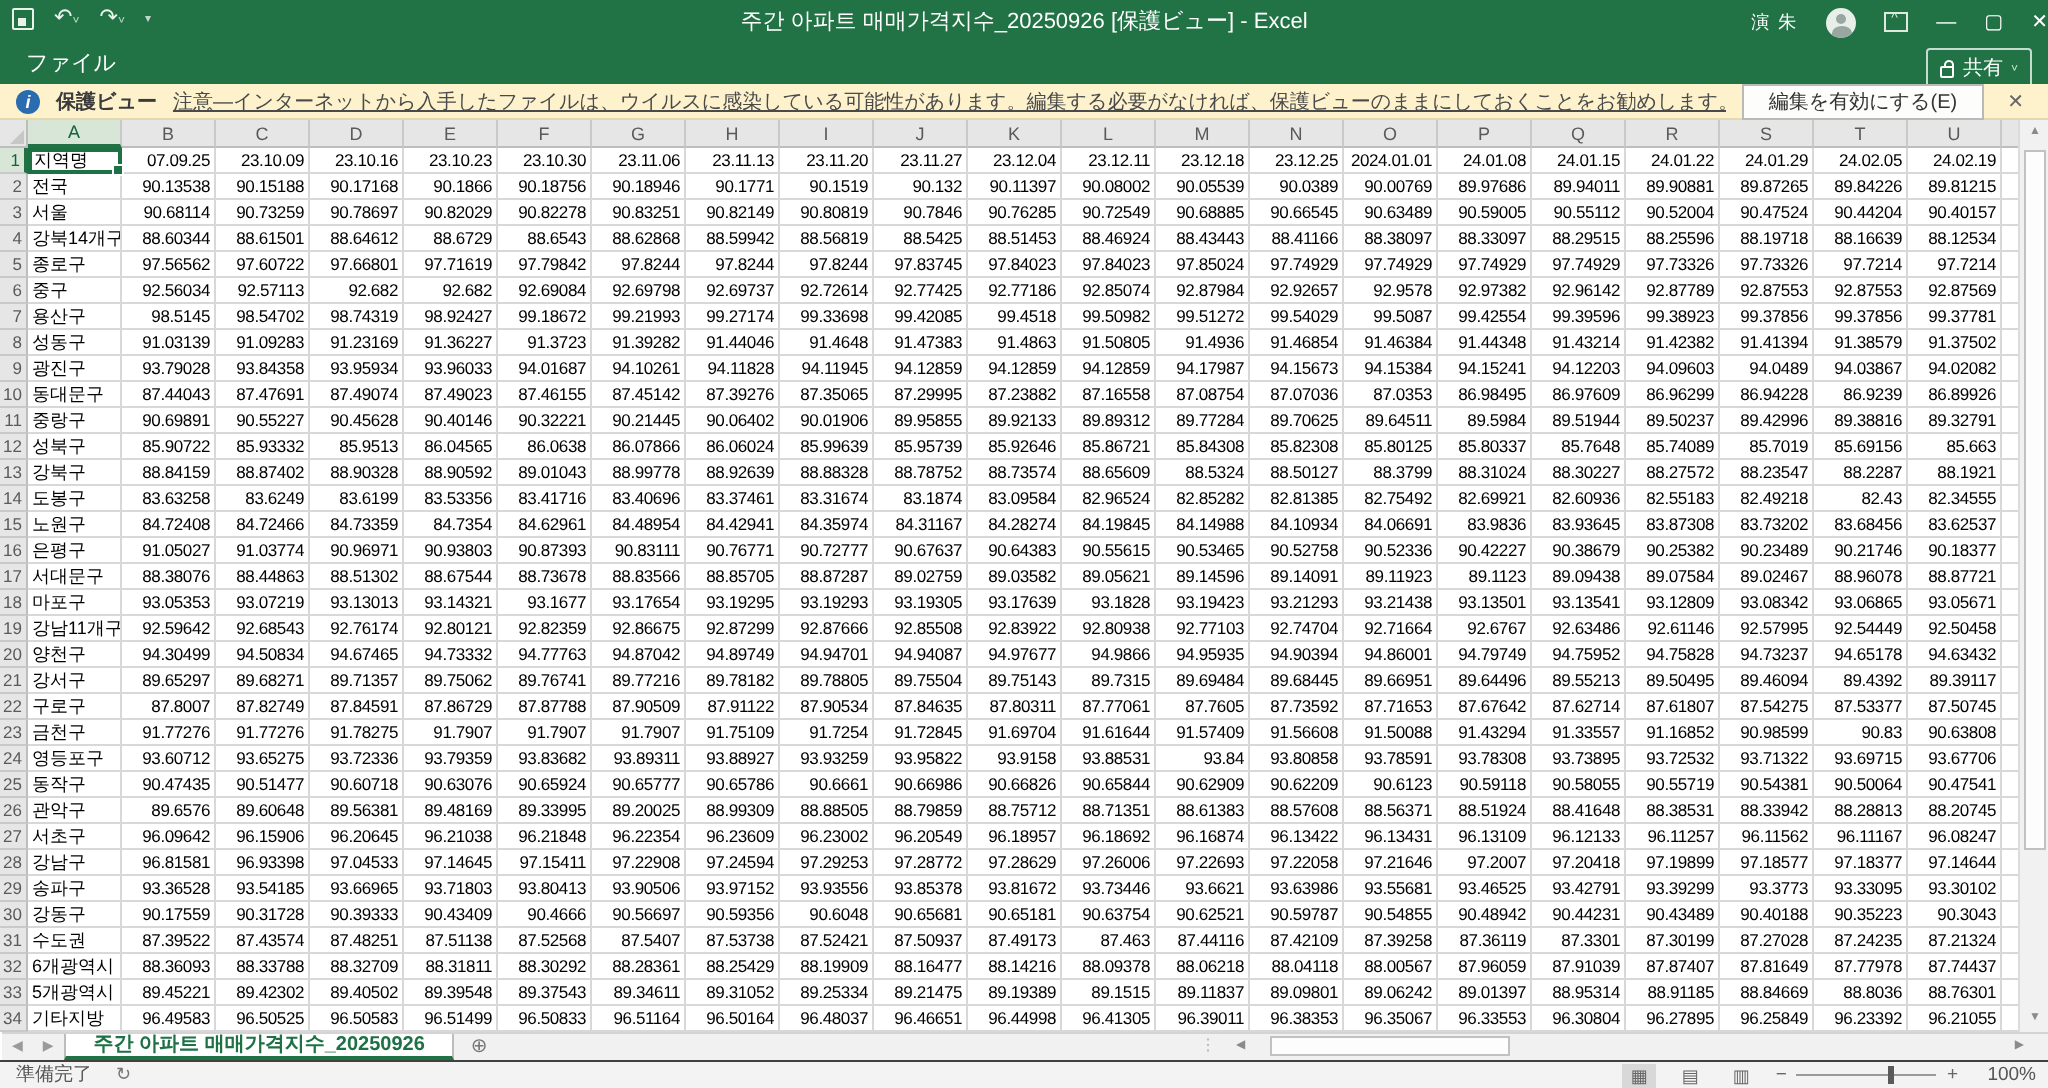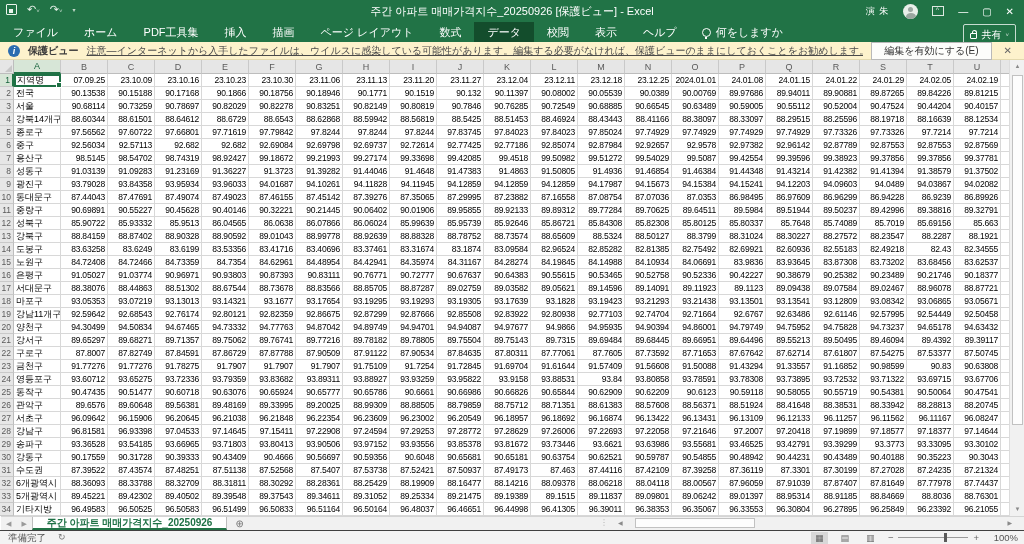--- a/index.html
+++ b/index.html
@@ -8,31 +8,31 @@
   .titlebar { position:absolute; left:0; top:0; width:1024px; height:22px;
               background:#217346; color:#fff; }
   .qat { position:absolute; left:6px; top:3px; display:flex; align-items:center; gap:10px;
          color:#eaf3ec; font-size:11px; }
   .floppy { width:11px; height:11px; border:1.5px solid #eaf3ec; border-radius:1px; position:relative; }
   .floppy::after { content:""; position:absolute; left:2px; top:4px; width:4px; height:4px; background:#eaf3ec; }
   .u-glyph { font-size:11px; line-height:11px; }
   .caret { font-size:6px; opacity:.8; }
   .win-title { position:absolute; left:0; right:0; top:0; height:22px; text-align:center;
                font-size:11px; line-height:22px; color:#fff; white-space:nowrap; }
-  .tb-right { position:absolute; right:0; top:0; height:22px; display:flex; align-items:center; gap:14px; padding-right:10px; }
+  .tb-right { position:absolute; right:0; top:0; height:22px; display:flex; align-items:center; gap:14px; }
   .username { font-size:9px; color:#fff; letter-spacing:1px; }
   .avatar { width:15px; height:15px; border-radius:50%; background:#e8efe9; position:relative; overflow:hidden; }
   .avatar::before { content:""; position:absolute; left:5px; top:3px; width:5px; height:5px; border-radius:50%; background:#9aa7a0; }
   .avatar::after { content:""; position:absolute; left:2.5px; top:9px; width:10px; height:7px; border-radius:50% 50% 0 0; background:#9aa7a0; }
   .ribbonopt { width:12px; height:10px; border:1px solid #dfe9e2; position:relative; }
   .ribbonopt::after { content:"^"; position:absolute; left:2.5px; top:-1px; font-size:7px; color:#dfe9e2; }
   .winbtn { font-size:10px; color:#fff; }
 
   .tabrow { position:absolute; left:0; top:22px; width:1024px; height:20px; background:#217346;
-            display:flex; align-items:stretch; color:#fff; font-size:11px; }
+            display:flex; align-items:stretch; color:#fff; font-size:11px;flex-direction:column; }
   .tab { padding:0 13px; line-height:20px; white-space:nowrap; }
   .tab.active { background:#134d2c; }
   .tellme { display:flex; align-items:center; gap:5px; padding:0 12px; line-height:20px; }
   .bulb { width:9px; height:9px; border:1.2px solid #fff; border-radius:50%; position:relative; }
   .bulb::after { content:""; position:absolute; left:2.5px; top:8px; width:2px; height:2px; background:#fff; }
   .share-btn { position:absolute; right:8px; top:24px; height:21px; border:1px solid rgba(255,255,255,.75);
                border-radius:2px; color:#fff; font-size:10px; line-height:14px; padding:0 6px;
                display:flex; align-items:center; gap:4px; }
   .lock { width:7px; height:6px; border:1px solid #fff; border-radius:1px; position:relative; margin-top:2px; }
   .lock::before { content:""; position:absolute; left:1px; top:-4px; width:3px; height:3px; border:1px solid #fff; border-bottom:none; border-radius:3px 3px 0 0; }

